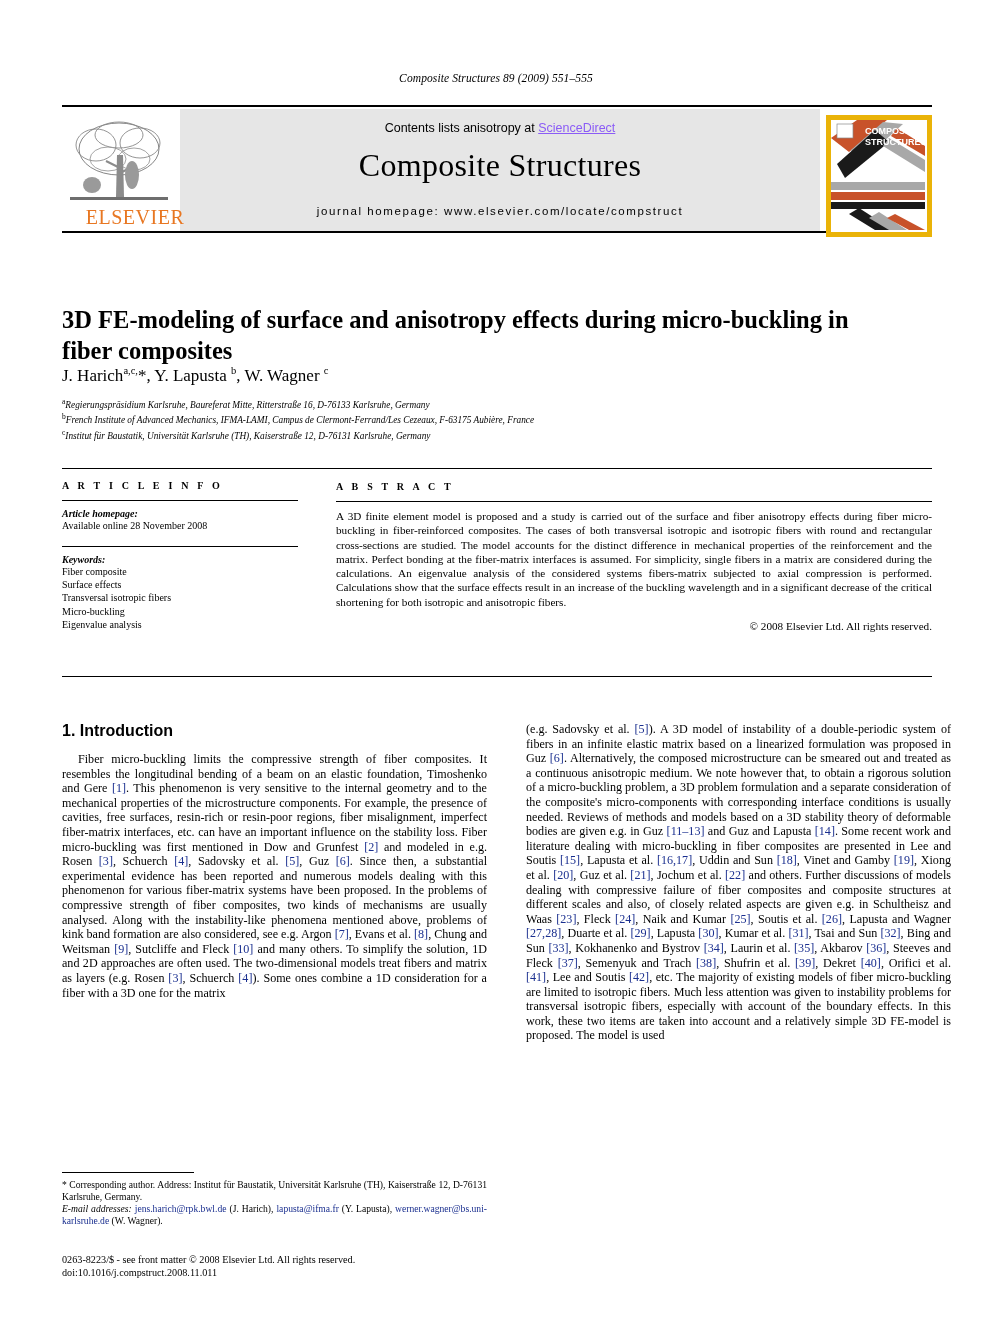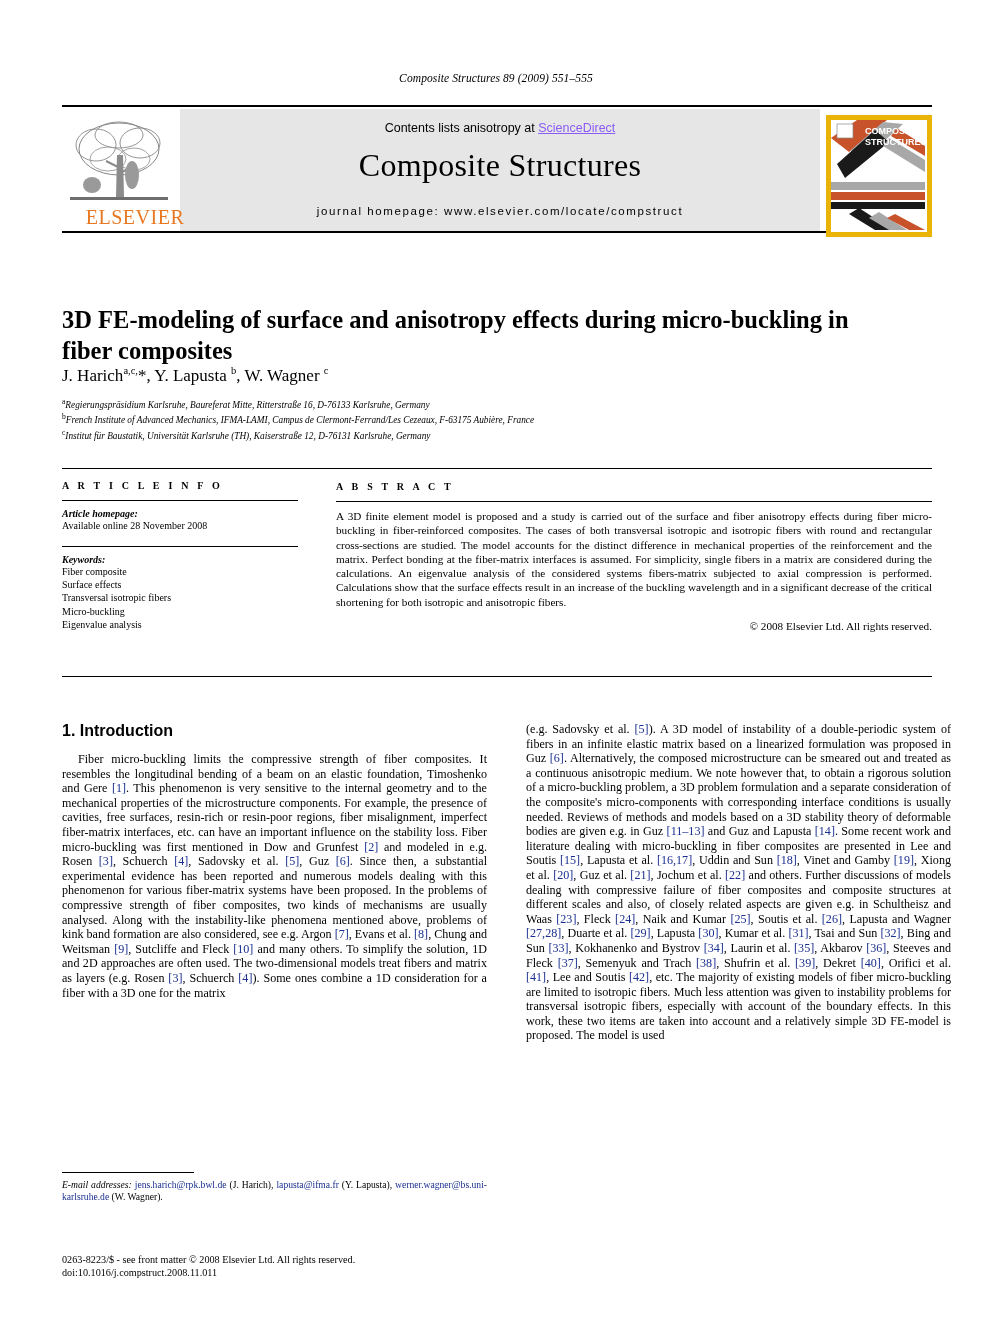--- a/index.html
+++ b/index.html
@@ -362,20 +362,21 @@
     <div class="h2">1. Introduction</div>
     <p class="para" id="intro-left">Fiber micro-buckling limits the compressive strength of fiber composites. It resembles the longitudinal bending of a beam on an elastic foundation, Timoshenko and Gere <span class="ref">[1]</span>. This phenomenon is very sensitive to the internal geometry and to the mechanical properties of the microstructure components. For example, the presence of cavities, free surfaces, resin-rich or resin-poor regions, fiber misalignment, imperfect fiber-matrix interfaces, etc. can have an important influence on the stability loss. Fiber micro-buckling was first mentioned in Dow and Grunfest <span class="ref">[2]</span> and modeled in e.g. Rosen <span class="ref">[3]</span>, Schuerch <span class="ref">[4]</span>, Sadovsky et al. <span class="ref">[5]</span>, Guz <span class="ref">[6]</span>. Since then, a substantial experimental evidence has been reported and numerous models dealing with this phenomenon for various fiber-matrix systems have been proposed. In the problems of compressive strength of fiber composites, two kinds of mechanisms are usually analysed. Along with the instability-like phenomena mentioned above, problems of kink band formation are also considered, see e.g. Argon <span class="ref">[7]</span>, Evans et al. <span class="ref">[8]</span>, Chung and Weitsman <span class="ref">[9]</span>, Sutcliffe and Fleck <span class="ref">[10]</span> and many others. To simplify the solution, 1D and 2D approaches are often used. The two-dimensional models treat fibers and matrix as layers (e.g. Rosen <span class="ref">[3]</span>, Schuerch <span class="ref">[4]</span>). Some ones combine a 1D consideration for a fiber with a 3D one for the matrix</p>
   </div>
 
   <div class="body-right">
     <p class="para cont" id="intro-right">(e.g. Sadovsky et al. <span class="ref">[5]</span>). A 3D model of instability of a double-periodic system of fibers in an infinite elastic matrix based on a linearized formulation was proposed in Guz <span class="ref">[6]</span>. Alternatively, the composed microstructure can be smeared out and treated as a continuous anisotropic medium. We note however that, to obtain a rigorous solution of a micro-buckling problem, a 3D problem formulation and a separate consideration of the composite's micro-components with corresponding interface conditions is usually needed. Reviews of methods and models based on a 3D stability theory of deformable bodies are given e.g. in Guz <span class="ref">[11–13]</span> and Guz and Lapusta <span class="ref">[14]</span>. Some recent work and literature dealing with micro-buckling in fiber composites are presented in Lee and Soutis <span class="ref">[15]</span>, Lapusta et al. <span class="ref">[16,17]</span>, Uddin and Sun <span class="ref">[18]</span>, Vinet and Gamby <span class="ref">[19]</span>, Xiong et al. <span class="ref">[20]</span>, Guz et al. <span class="ref">[21]</span>, Jochum et al. <span class="ref">[22]</span> and others. Further discussions of models dealing with compressive failure of fiber composites and composite structures at different scales and also, of closely related aspects are given e.g. in Schultheisz and Waas <span class="ref">[23]</span>, Fleck <span class="ref">[24]</span>, Naik and Kumar <span class="ref">[25]</span>, Soutis et al. <span class="ref">[26]</span>, Lapusta and Wagner <span class="ref">[27,28]</span>, Duarte et al. <span class="ref">[29]</span>, Lapusta <span class="ref">[30]</span>, Kumar et al. <span class="ref">[31]</span>, Tsai and Sun <span class="ref">[32]</span>, Bing and Sun <span class="ref">[33]</span>, Kokhanenko and Bystrov <span class="ref">[34]</span>, Laurin et al. <span class="ref">[35]</span>, Akbarov <span class="ref">[36]</span>, Steeves and Fleck <span class="ref">[37]</span>, Semenyuk and Trach <span class="ref">[38]</span>, Shufrin et al. <span class="ref">[39]</span>, Dekret <span class="ref">[40]</span>, Orifici et al. <span class="ref">[41]</span>, Lee and Soutis <span class="ref">[42]</span>, etc. The majority of existing models of fiber micro-buckling are limited to isotropic fibers. Much less attention was given to instability problems for transversal isotropic fibers, especially with account of the boundary effects. In this work, these two items are taken into account and a relatively simple 3D FE-model is proposed. The model is used</p>
   </div>
 
   <div class="footnote">
     <div class="fn-rule"></div>
+    <div class="fn-text">* Corresponding author. Address: Institut für Baustatik, Universität Karlsruhe (TH), Kaiserstraße 12, D-76131 Karlsruhe, Germany.</div>
     <div class="fn-text" id="email-line"><span class="ital">E-mail addresses: </span><span class="email">jens.harich@rpk.bwl.de</span> (J. Harich), <span class="email">lapusta@ifma.fr</span> (Y. Lapusta), <span class="email">werner.wagner@bs.uni-karlsruhe.de</span> (W. Wagner).</div>
   </div>
 
   <div class="imprint">
     <div>0263-8223/$ - see front matter © 2008 Elsevier Ltd. All rights reserved.</div>
     <div>doi:10.1016/j.compstruct.2008.11.011</div>
   </div>
 
 </div>
 

